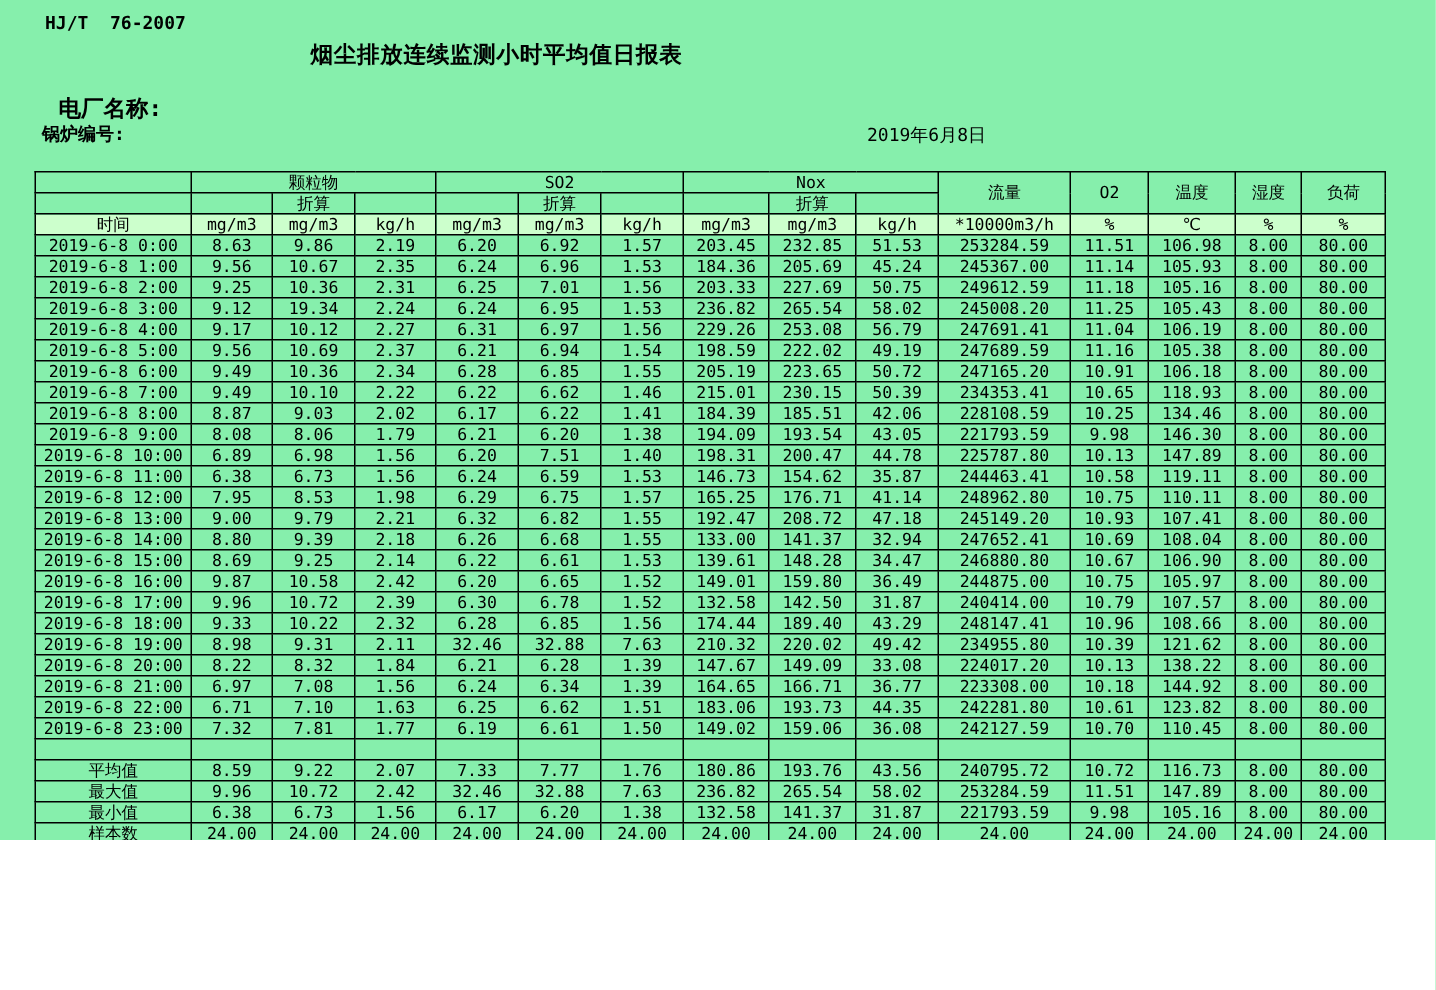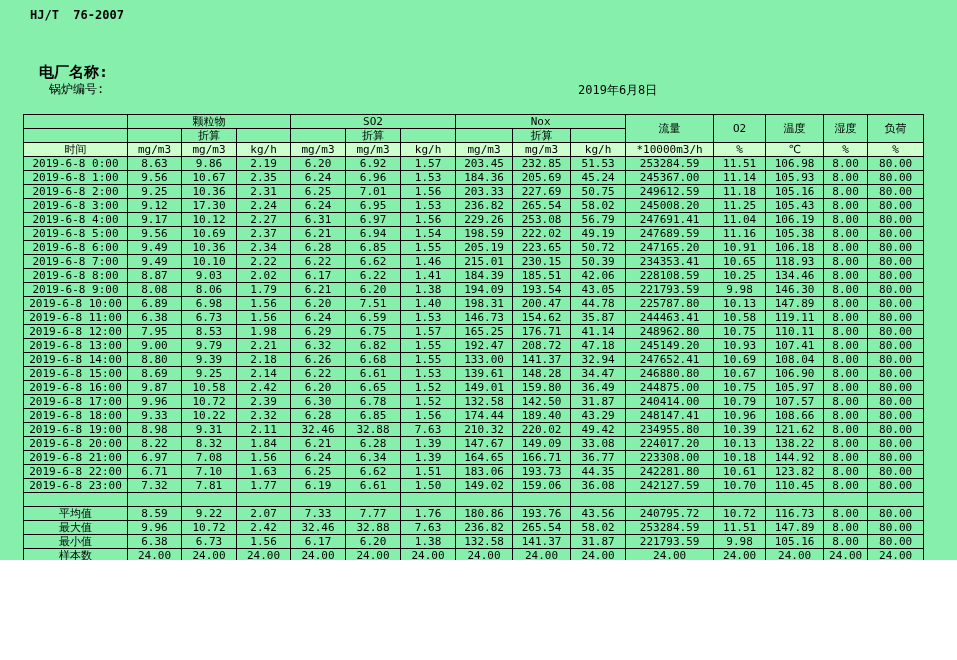--- a/index.html
+++ b/index.html
@@ -8,21 +8,21 @@
     width: 957px; height: 660px;
     background: #ffffff;
     color: #000;
     font-family: "DejaVu Sans Mono", "DejaVu Sans", "Liberation Sans", monospace, sans-serif;
   }
   .page { position: relative; width: 957px; height: 560px; background: #86efac; overflow: hidden; }
 
   .std-code  { position: absolute; left: 30px;  top: 8px;  font-size: 12px; font-weight: bold; white-space: pre; }
   .title     { position: absolute; left: 207px; top: 27px; font-size: 15px; font-weight: bold; letter-spacing: 0.5px; }
   .lbl-plant { position: absolute; left: 28px;  top: 63px; font-size: 15px; font-weight: bold; margin-left: 11px; }
-  .lbl-boiler{ position: absolute; left: 28px;  top: 81px; font-size: 12px; font-weight: normal; margin-left: 21px; }
+  .lbl-boiler{ position: absolute; left: 28px;  top: 81px; font-size: 12px; font-weight: bold; }
   .date      { position: absolute; left: 578px; top: 82px; font-size: 12px; }
 
   table.report {
     position: absolute; left: 23px; top: 114px;
     border-collapse: collapse; table-layout: fixed;
     width: 900px;
   }
   table.report td {
     border: 1px solid #000;
     padding: 0 2px;
@@ -44,20 +44,21 @@
   .foot1 { position: absolute; left: 18px;  top: 621px; font-size: 12px; }
   .foot2 { position: absolute; left: 18px;  top: 639px; font-size: 16px; }
   .foot3 { position: absolute; left: 212px; top: 639px; font-size: 12px; }
 </style>
 </head>
 <body>
 
 <div class="page">
 
   <div class="std-code">HJ/T  76-2007</div>
+  <div class="title">烟尘排放连续监测小时平均值日报表</div>
   <div class="lbl-plant">电厂名称:</div>
   <div class="lbl-boiler">锅炉编号:</div>
   <div class="date">2019年6月8日</div>
 
   <table class="report">
     <colgroup>
       <col style="width:104px">
         <col style="width:54px">
         <col style="width:55px">
         <col style="width:54px">
@@ -163,21 +164,21 @@
           <td>50.75</td>
           <td class="flow">249612.59</td>
           <td>11.18</td>
           <td>105.16</td>
           <td>8.00</td>
           <td>80.00</td>
         </tr>
         <tr>
           <td class="time-cell">2019-6-8 3:00</td>
           <td>9.12</td>
-          <td>17.30</td>
+          <td>19.34</td>
           <td>2.24</td>
           <td>6.24</td>
           <td>6.95</td>
           <td>1.53</td>
           <td>236.82</td>
           <td>265.54</td>
           <td>58.02</td>
           <td class="flow">245008.20</td>
           <td>11.25</td>
           <td>105.43</td>

